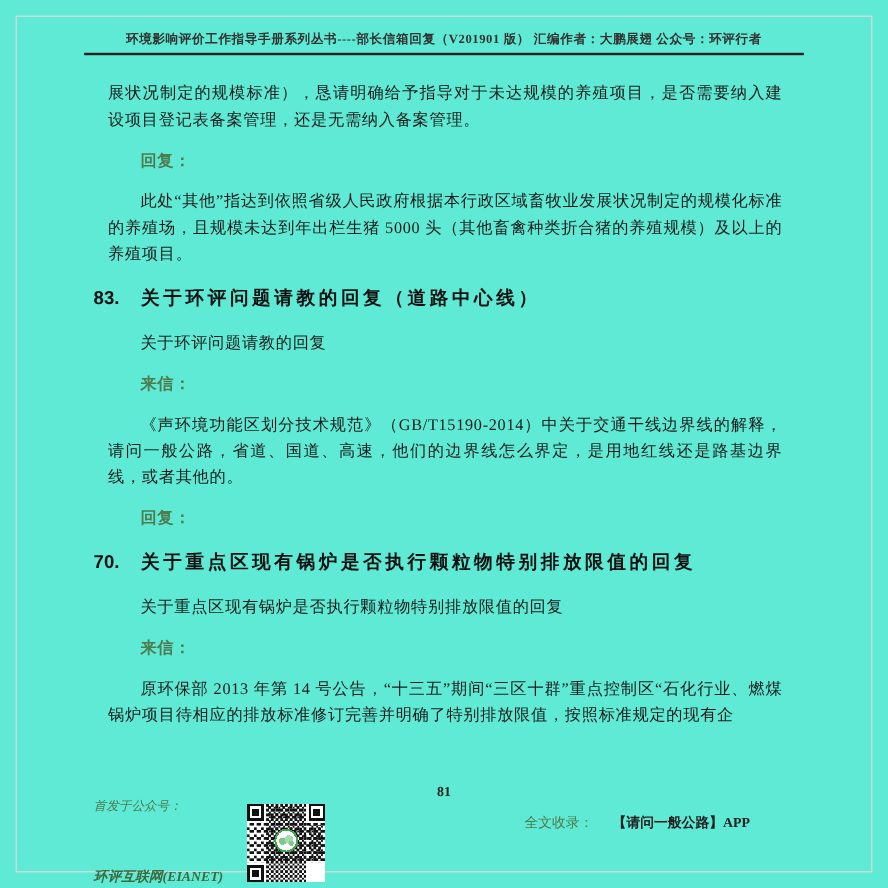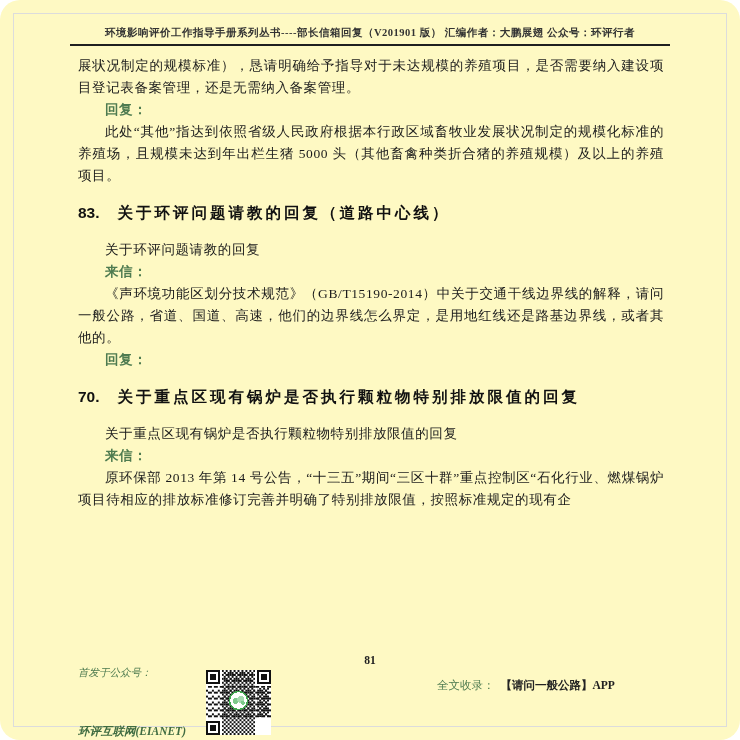--- a/index.html
+++ b/index.html
@@ -10,22 +10,21 @@
   body{
     width:740px;height:740px;
     background:#ffffff;
     font-family:"Liberation Serif","DejaVu Serif",serif;
     color:var(--ink);
     position:relative;
     overflow:hidden;
   }
   .page{
     position:absolute;inset:0;
-    background:#fef9c3;
-    border-radius:20px;
+    background:#5eead4;
   }
   .page-border{
     position:absolute;
     left:13px;top:13px;right:13px;bottom:13px;
     border:1px solid #dcdcdc;
     pointer-events:none;
   }
   
   .page-header{
     position:absolute;
@@ -45,21 +44,21 @@
   }
   
   .document-body{
     position:absolute;
     left:78px;right:76px;top:55px;
     font-size:13.5px;
     line-height:22px;
     text-align:justify;
     letter-spacing:0.6px;
   }
-  .para{margin:0;}
+  .para{margin:12px;}
   .indent-0{text-indent:0;}
   .indent-2{text-indent:2em;}
   .indent-4{text-indent:4em;}
   .label{
     color:var(--accent);
     font-weight:700;
   }
   .section-heading{
     margin:14px 0 14px 0;
     font-size:15.5px;
@@ -111,21 +110,21 @@
     width:67px;height:65px;
   }
   .footer-app-note{
     position:absolute;
     left:437px;top:28px;
     font-size:11.5px;
     white-space:nowrap;
   }
   .app-note-label{
     color:var(--accent);
-    margin-right:6px;
+    margin-right:16px;
   }
   .app-note-text{
     font-weight:700;
     color:#222222;
   }
 </style>
 </head>
 <body>
 
 <div class="page">

